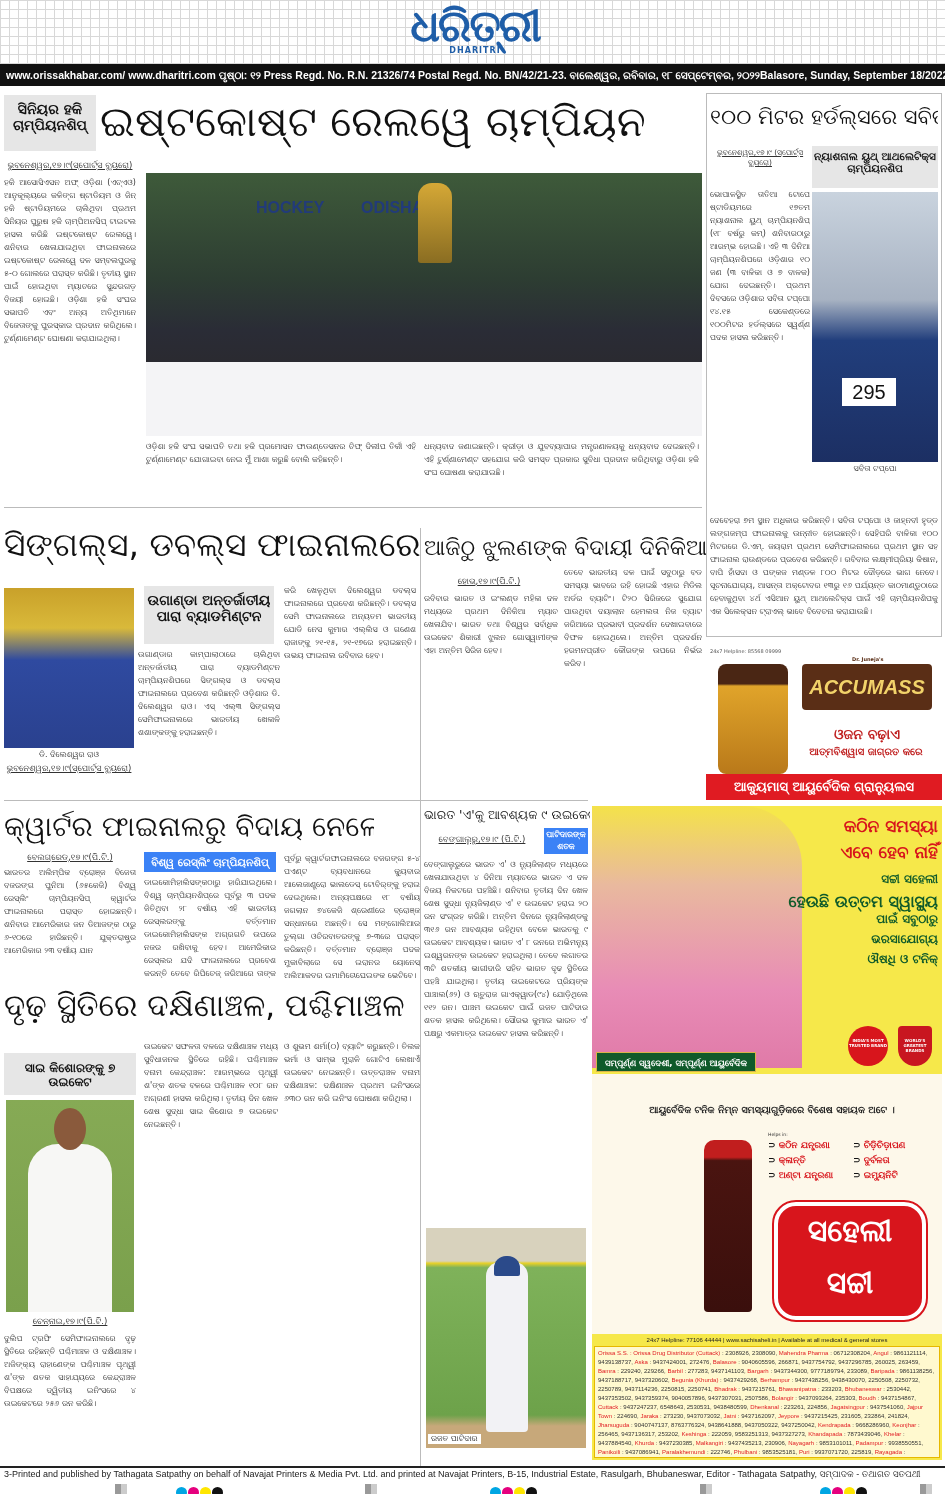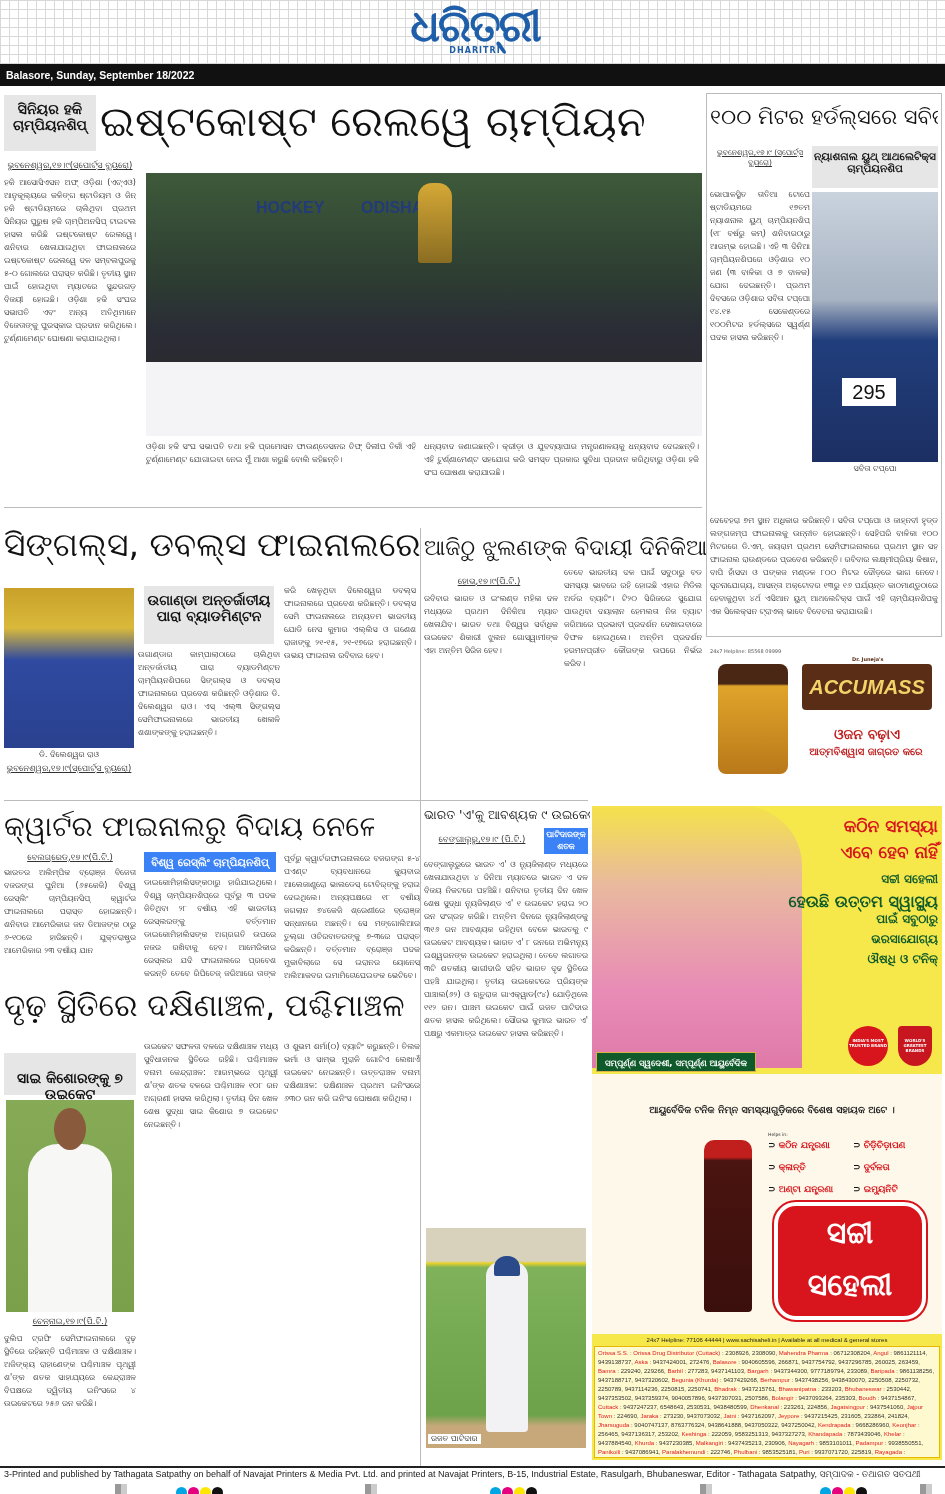--- a/index.html
+++ b/index.html
@@ -31,20 +31,21 @@
 </style>
 </head>
 <body>
 
 <div class="abs masthead"></div>
 <div class="abs logo">
   <div class="logo-odia">ଧରିତ୍ରୀ</div>
   <div class="logo-en">DHARITRI</div>
 </div>
 <div class="abs infobar">
+  <span>www.orissakhabar.com/ www.dharitri.com  ପୃଷ୍ଠା: ୧୨  Press Regd. No. R.N. 21326/74 Postal Regd. No. BN/42/21-23.  ବାଲେଶ୍ୱର, ରବିବାର, ୧୮ ସେପ୍ଟେମ୍ବର, ୨୦୨୨</span>
   <span>Balasore, Sunday, September 18/2022</span>
 </div>
 
 <div class="abs kicker" style="left:4px;top:95px;width:92px;height:56px;font-size:14px;padding-top:6px">ସିନିୟର ହକି ଚାମ୍ପିୟନଶିପ୍</div>
 <div class="abs hl" style="left:100px;top:92px;width:600px;height:60px;font-size:42px;line-height:60px">ଇଷ୍ଟକୋଷ୍ଟ ରେଲୱେ ଚାମ୍ପିୟନ</div>
 <div class="abs dateline" style="left:4px;top:160px;width:132px">ଭୁବନେଶ୍ୱର,୧୭।୯(ସ୍ପୋର୍ଟ୍ସ ବ୍ୟୁରୋ)</div>
 <div class="abs txt" style="left:4px;top:176px;width:132px;height:330px">ହକି ଆସୋସିଏସନ ଅଫ୍ ଓଡ଼ିଶା (ଏଚ୍ଏଓ) ଆନୁକୂଲ୍ୟରେ କଳିଙ୍ଗ ଷ୍ଟାଡିୟମ ଓ ଜିନ୍ ହକି ଷ୍ଟାଡିୟମରେ ଚାଲିଥିବା ପ୍ରଥମ ସିନିୟର ପୁରୁଷ ହକି ଚାମ୍ପିଅନସିପ୍ ଟାଇଟଲ ହାସଲ କରିଛି ଇଷ୍ଟକୋଷ୍ଟ ରେଲୱେ। ଶନିବାର ଖେଳାଯାଇଥିବା ଫାଇନାଲରେ ଇଷ୍ଟକୋଷ୍ଟ ରେଲୱେ ଦଳ ସମ୍ବଲପୁରକୁ ୫-୦ ଗୋଲରେ ପରାସ୍ତ କରିଛି। ତୃତୀୟ ସ୍ଥାନ ପାଇଁ ହୋଇଥିବା ମ୍ୟାଚରେ ସୁନ୍ଦରଗଡ଼ ବିଜୟୀ ହୋଇଛି। ଓଡ଼ିଶା ହକି ସଂଘର ସଭାପତି ଏବଂ ଅନ୍ୟ ଅତିଥିମାନେ ବିଜେତାଙ୍କୁ ପୁରସ୍କାର ପ୍ରଦାନ କରିଥିଲେ। ଟୁର୍ଣ୍ଣାମେଣ୍ଟ ଘୋଷଣା କରାଯାଇଥିଲା।</div>
 <div class="abs photo" style="left:146px;top:173px;width:556px;height:263px;background:linear-gradient(180deg,#3e5a3a 0%,#2d3d32 40%,#2a2c36 60%,#2a2a30 72%,#f4f4f6 72%,#f4f4f6 100%)">
   <div class="abs" style="left:110px;top:26px;font-size:16px;font-weight:bold;color:#223b7a;font-family:'Liberation Sans',sans-serif">HOCKEY</div>
   <div class="abs" style="left:215px;top:26px;font-size:16px;font-weight:bold;color:#223b7a;font-family:'Liberation Sans',sans-serif">ODISHA</div>
@@ -79,20 +80,21 @@
 <div class="abs txt" style="left:424px;top:592px;width:134px;height:198px">ରବିବାର ଭାରତ ଓ ଇଂଲଣ୍ଡ ମହିଳା ଦଳ ମଧ୍ୟରେ ପ୍ରଥମ ଦିନିକିଆ ମ୍ୟାଚ ଖେଳାଯିବ। ଭାରତ ତଥା ବିଶ୍ୱର ସର୍ବାଧିକ ଉଇକେଟ ଶିକାରୀ ଝୁଲନ ଗୋସ୍ୱାମୀଙ୍କ ଏହା ଅନ୍ତିମ ସିରିଜ ହେବ।</div>
 <div class="abs txt" style="left:564px;top:566px;width:138px;height:224px">ତେବେ ଭାରତୀୟ ଦଳ ପାଇଁ ସବୁଠାରୁ ବଡ ସମସ୍ୟା ଭାବରେ ରହି ହୋଇଛି ଏହାର ମିଡିଲ ଅର୍ଡର ବ୍ୟାଟିଂ। ଟି୨୦ ସିରିଜରେ ସୁଯୋଗ ପାଉଥିବା ଦୟାଲାନ ହେମଲତା ନିଜ ବ୍ୟାଟ ଜରିଆରେ ପ୍ରଭାବୀ ପ୍ରଦର୍ଶନ ଦେଖାଇବାରେ ବିଫଳ ହୋଇଥିଲେ। ଅନ୍ତିମ ପ୍ରଦର୍ଶନ ହରମନପ୍ରୀତ କୌରଙ୍କ ଉପରେ ନିର୍ଭର କରିବ।</div>
 
 <div class="abs accumass" style="left:706px;top:646px;width:236px;height:156px">
   <div class="abs" style="left:4px;top:2px;font-size:5px;color:#555">24x7 Helpline: 85568 09999</div>
   <div class="abs" style="left:12px;top:18px;width:70px;height:110px;background:linear-gradient(180deg,#4a2614 0%,#4a2614 18%,#e0a42a 20%,#b9791a 100%);border-radius:8px"></div>
   <div class="abs" style="left:146px;top:10px;font-size:5px;color:#5a2e16;font-weight:bold">Dr. Juneja's</div>
   <div class="abs" style="left:96px;top:18px;width:130px;height:46px;background:#5a2e16;color:#f2d36a;font-size:20px;font-weight:bold;font-style:italic;text-align:center;line-height:46px;border-radius:4px;font-family:'Liberation Sans',sans-serif">ACCUMASS</div>
   <div class="abs" style="left:96px;top:80px;width:130px;text-align:center;color:#c02020;font-size:14px;font-weight:bold">ଓଜନ ବଢ଼ାଏ</div>
   <div class="abs" style="left:90px;top:100px;width:140px;text-align:center;color:#c02020;font-size:10px;font-weight:bold">ଆତ୍ମବିଶ୍ୱାସ ଜାଗ୍ରତ କରେ</div>
+  <div class="abs ad-red" style="left:0;top:128px;width:236px;height:26px;font-size:13px;line-height:26px">ଆକ୍ୟୁମାସ୍ ଆୟୁର୍ବେଦିକ ଗ୍ରାନୁ୍ୟଲସ</div>
 </div>
 
 <div class="abs hline" style="left:4px;top:800px;width:584px"></div>
 
 <div class="abs hl" style="left:4px;top:800px;width:370px;font-size:28px;line-height:54px">କ୍ୱାର୍ଟର ଫାଇନାଲରୁ ବିଦାୟ ନେଲେ ବଜରଙ୍ଗ</div>
 <div class="abs dateline" style="left:4px;top:852px;width:132px">ବେଲଗ୍ରେଡ୍,୧୭।୯(ପି.ଟି.)</div>
 <div class="abs txt" style="left:4px;top:866px;width:132px;height:112px">ଭାରତର ଅଲିମ୍ପିକ ବ୍ରୋଞ୍ଜ ବିଜେତା ବଜରଙ୍ଗ ପୁନିଆ (୬୫କେଜି) ବିଶ୍ୱ ରେସ୍‌ଲିଂ ଚାମ୍ପିୟନସିପ୍ କ୍ୱାର୍ଟର ଫାଇନାଲରେ ପରାସ୍ତ ହୋଇଛନ୍ତି। ଶନିବାର ଆମେରିକାର ଜନ ଡିଆଜଙ୍କ ଠାରୁ ୬-୧୦ରେ ହାରିଛନ୍ତି। ଯୁକ୍ତରାଷ୍ଟ୍ର ଆମେରିକାର ୨୩ ବର୍ଷୀୟ ଯାନ</div>
 <div class="abs blackbox" style="left:144px;top:852px;width:132px;height:20px;font-size:10.5px;line-height:20px">ବିଶ୍ୱ ରେସ୍‌ଲିଂ ଚାମ୍ପିୟନଶିପ୍</div>
 <div class="abs txt" style="left:144px;top:876px;width:132px;height:102px">ଡାଇକୋମିହାଲିସଙ୍କଠାରୁ ହାରିଯାଇଥିଲେ। ବିଶ୍ୱ ଚାମ୍ପିୟନଶିପ୍‌ରେ ପୂର୍ବରୁ ୩ ପଦକ ଜିତିଥିବା ୨୮ ବର୍ଷୀୟ ଏହି ଭାରତୀୟ ରେସ୍‌ଲରଙ୍କୁ ବର୍ତ୍ତମାନ ଡାଇକୋମିହାଲିସଙ୍କ ଅଗ୍ରଗତି ଉପରେ ନଜର ରଖିବାକୁ ହେବ। ଆମେରିକାର ରେସ୍‌ଲର ଯଦି ଫାଇନାଲରେ ପ୍ରବେଶ କରନ୍ତି ତେବେ ରିପିଚେଜ୍ ଜରିଆରେ ତାଙ୍କ ପାଇଁ ବ୍ରୋଞ୍ଜ ଜିତିବା ସୁଯୋଗ ରହିବ।</div>
 <div class="abs txt" style="left:284px;top:852px;width:136px;height:126px">ପୂର୍ବରୁ କ୍ୱାର୍ଟରଫାଇନାଲରେ ବଜରଙ୍ଗ ୫-୪ ପଏଣ୍ଟ ବ୍ୟବଧାନରେ କ୍ୟୁବାର ଆଲେଜାଣ୍ଡ୍ରୋ ଭାଲଡେସ୍ ଟୋବିର୍‌ଙ୍କୁ ହରାଇ ଦେଇଥିଲେ। ଅନ୍ୟପକ୍ଷରେ ୧୮ ବର୍ଷୀୟ ଜଗଲାନ ୭୪କେଜି ଶ୍ରେଣୀରେ ବ୍ରୋଞ୍ଜ ସନ୍ଧାନରେ ଅଛନ୍ତି। ସେ ମଙ୍ଗୋଲିଆର ତୁଲ୍‌ଗା ଓଚିରବାତରଙ୍କୁ ୭-୩ରେ ପରାସ୍ତ କରିଛନ୍ତି। ବର୍ତ୍ତମାନ ବ୍ରୋଞ୍ଜ ପଦକ ମୁକାବିଲାରେ ସେ ଇରାନର ୟୋନେସ୍ ଅଲିଆକବର ଇମାମିଚୋଘେଇଙ୍କୁ ଭେଟିବେ।</div>
@@ -101,21 +103,21 @@
 <div class="abs dateline" style="left:424px;top:834px;width:116px">ବେଙ୍ଗାଲୁରୁ,୧୭।୯ (ପି.ଟି.)</div>
 <div class="abs blackbox" style="left:544px;top:828px;width:44px;height:26px;font-size:8px;line-height:12px;padding-top:1px">ପାଟିଦାରଙ୍କ ଶତକ</div>
 <div class="abs txt" style="left:424px;top:858px;width:164px;height:360px">ବେଙ୍ଗାଲୁରୁରେ ଭାରତ ଏ' ଓ ନ୍ୟୁଜିଲାଣ୍ଡ ମଧ୍ୟରେ ଖେଳାଯାଉଥିବା ୪ ଦିନିଆ ମ୍ୟାଚରେ ଭାରତ ଏ ଦଳ ବିଜୟ ନିକଟରେ ପହଞ୍ଚିଛି। ଶନିବାର ତୃତୀୟ ଦିନ ଖେଳ ଶେଷ ସୁଦ୍ଧା ନ୍ୟୁଜିଲାଣ୍ଡ ଏ' ୧ ଉଇକେଟ ହରାଇ ୨୦ ରନ ସଂଗ୍ରହ କରିଛି। ଅନ୍ତିମ ଦିନରେ ନ୍ୟୁଜିଲାଣ୍ଡକୁ ୩୧୬ ରନ ଆବଶ୍ୟକ ରହିଥିବା ବେଳେ ଭାରତକୁ ୯ ଉଇକେଟ ଆବଶ୍ୟକ। ଭାରତ ଏ' ୮ ରନରେ ଅଭିମନ୍ୟୁ ଇଶ୍ୱରନଙ୍କ ଉଇକେଟ ହରାଇଥିଲା। ତେବେ ଲଗାତର ୩ଟି ଶତକୀୟ ଭାଗୀଦାରି ସହିତ ଭାରତ ଦୃଢ ସ୍ଥିତିରେ ପହଞ୍ଚି ଯାଇଥିଲା। ତୃତୀୟ ଉଇକେଟରେ ପ୍ରିୟଙ୍କ ପାଞ୍ଚାଲ(୬୨) ଓ ଋତୁରାଜ ଗାଏକ୍ୱାଡ(୯୪) ଯୋଡ଼ିଥିଲେ ୧୧୨ ରନ। ପାଞ୍ଚମ ଉଇକେଟ ପାଇଁ ରଜତ ପାଟିଦାର ଶତକ ହାସଲ କରିଥିଲେ। ସୌରଭ କୁମାର ଭାରତ ଏ' ପକ୍ଷରୁ ଏକମାତ୍ର ଉଇକେଟ ହାସଲ କରିଛନ୍ତି।</div>
 <div class="abs photo" style="left:426px;top:1228px;width:160px;height:220px;background:linear-gradient(180deg,#d8d2bd 0%,#d8d2bd 15%,#e8d12a 16%,#7fb25a 18%,#6da24a 85%,#c7a87a 90%,#c7a87a 100%)">
   <div class="abs" style="left:60px;top:34px;width:42px;height:170px;background:#f2f2f5;border-radius:14px 14px 4px 4px"></div>
   <div class="abs" style="left:68px;top:28px;width:26px;height:20px;background:#2b4a8a;border-radius:12px 12px 2px 2px"></div>
   <div class="abs" style="left:2px;top:206px;background:#fff;font-size:8px;padding:0 3px;color:#222">ରଜତ ପାଟିଦାର</div>
 </div>
 
 <div class="abs hl" style="left:4px;top:975px;width:416px;font-size:31px;line-height:60px">ଦୃଢ଼ ସ୍ଥିତିରେ ଦକ୍ଷିଣାଞ୍ଚଳ, ପଶ୍ଚିମାଞ୍ଚଳ</div>
-<div class="abs kicker" style="left:4px;top:1053px;width:132px;height:42px;font-size:14px;padding-top:17px">ସାଇ କିଶୋରଙ୍କୁ ୭ ଉଇକେଟ</div>
+<div class="abs kicker" style="left:4px;top:1053px;width:132px;height:42px;font-size:12px;padding-top:9px">ସାଇ କିଶୋରଙ୍କୁ ୭ ଉଇକେଟ</div>
 <div class="abs photo" style="left:6px;top:1100px;width:128px;height:212px;background:linear-gradient(180deg,#86aa55 0%,#7aa04c 100%)">
   <div class="abs" style="left:22px;top:44px;width:84px;height:168px;background:#f7f7f5;border-radius:30px 30px 0 0"></div>
   <div class="abs" style="left:48px;top:8px;width:32px;height:42px;background:#8a5a3c;border-radius:50%"></div>
 </div>
 <div class="abs dateline" style="left:4px;top:1316px;width:132px">ଚେନ୍ନାଇ,୧୭।୯(ପି.ଟି.)</div>
 <div class="abs txt" style="left:4px;top:1332px;width:132px;height:132px">ଦୁଲିପ ଟ୍ରଫି ସେମିଫାଇନାଲରେ ଦୃଢ଼ ସ୍ଥିତିରେ ରହିଛନ୍ତି ପଶ୍ଚିମାଞ୍ଚଳ ଓ ଦକ୍ଷିଣାଞ୍ଚଳ। ଅଜିଙ୍କ୍ୟ ରାହାଣେଙ୍କ ପଶ୍ଚିମାଞ୍ଚଳ ପୃଥ୍ୱୀ ଶ'ଙ୍କ ଶତକ ସାହାଯ୍ୟରେ କେନ୍ଦ୍ରାଞ୍ଚଳ ବିପକ୍ଷରେ ଦ୍ୱିତୀୟ ଇନିଂସରେ ୪ ଉଇକେଟରେ ୨୫୬ ରନ କରିଛି।</div>
 <div class="abs txt" style="left:144px;top:1040px;width:134px;height:424px">ଉଇକେଟ ସଫଳତା ବଳରେ ଦକ୍ଷିଣାଞ୍ଚଳ ମଧ୍ୟ ସୁବିଧାଜନକ ସ୍ଥିତିରେ ରହିଛି। ପଶ୍ଚିମାଞ୍ଚଳ ବନାମ କେନ୍ଦ୍ରାଞ୍ଚଳ: ଆରମ୍ଭରେ ପୃଥ୍ୱୀ ଶ'ଙ୍କ ଶତକ ବଳରେ ପଶ୍ଚିମାଞ୍ଚଳ ୧୦୮ ରନ ଅଗ୍ରଣୀ ହାସଲ କରିଥିଲା। ତୃତୀୟ ଦିନ ଖେଳ ଶେଷ ସୁଦ୍ଧା ସାଇ କିଶୋର ୭ ଉଇକେଟ ନେଇଛନ୍ତି।</div>
 <div class="abs txt" style="left:284px;top:1040px;width:136px;height:424px">ଓ ଶୁଭମ ଶର୍ମା(୦) ବ୍ୟାଟିଂ କରୁଛନ୍ତି। ତିଲକ ଭର୍ମା ଓ ସାମ୍ଭ ମୁରାଳି ଗୋଟିଏ ଲେଖାଏଁ ଉଇକେଟ ନେଇଛନ୍ତି। ଉତ୍ତରାଞ୍ଚଳ ବନାମ ଦକ୍ଷିଣାଞ୍ଚଳ: ଦକ୍ଷିଣାଞ୍ଚଳ ପ୍ରଥମ ଇନିଂସରେ ୬୩୦ ରନ କରି ଇନିଂସ ଘୋଷଣା କରିଥିଲା।</div>
 
 <div class="abs sachi" style="left:592px;top:806px;width:350px;height:654px">
@@ -127,31 +129,31 @@
   <div class="abs" style="left:200px;top:106px;width:146px;text-align:right;color:#0f5a2a;font-weight:bold;font-size:12px">ପାଇଁ ସବୁଠାରୁ</div>
   <div class="abs" style="left:200px;top:126px;width:146px;text-align:right;color:#0f5a2a;font-weight:bold;font-size:12px">ଭରସାଯୋଗ୍ୟ</div>
   <div class="abs" style="left:200px;top:146px;width:146px;text-align:right;color:#0f5a2a;font-weight:bold;font-size:12px">ଔଷଧି ଓ ଟନିକ୍</div>
   <div class="abs" style="left:256px;top:220px;width:40px;height:40px;border-radius:50%;background:#d8151c;color:#fff;font-size:4px;font-weight:bold;text-align:center;padding-top:12px">INDIA'S MOST TRUSTED BRAND</div>
   <div class="abs" style="left:306px;top:220px;width:34px;height:40px;border-radius:4px 4px 17px 17px;background:#c81620;color:#fff;font-size:4px;font-weight:bold;text-align:center;padding-top:12px">WORLD'S GREATEST BRANDS</div>
   <div class="abs" style="left:4px;top:246px;width:160px;height:20px;background:#0f5a2a;color:#fff;font-size:8.5px;font-weight:bold;line-height:20px;text-align:center;border:1px solid #d9b34a">ସମ୍ପୂର୍ଣ୍ଣ ସ୍ୱଦେଶୀ, ସମ୍ପୂର୍ଣ୍ଣ ଆୟୁର୍ବେଦିକ</div>
   <div class="abs" style="left:0;top:268px;width:350px;height:260px;background:#fdf8ea"></div>
   <div class="abs" style="left:10px;top:298px;width:340px;font-weight:bold;font-size:9.5px;color:#222;text-align:center">ଆୟୁର୍ବେଦିକ ଟନିକ ନିମ୍ନ ସମସ୍ୟାଗୁଡ଼ିକରେ ବିଶେଷ ସହାୟକ ଅଟେ ।</div>
   <div class="abs" style="left:112px;top:334px;width:48px;height:172px;background:linear-gradient(180deg,#c11e1e 0%,#c11e1e 10%,#4a1410 12%,#3a0f0c 100%);border-radius:10px 10px 4px 4px"></div>
   <div class="abs" style="left:176px;top:326px;font-size:4.5px;color:#333">Helps in:</div>
-  <div class="abs" style="left:176px;top:334px;width:170px;display:grid;grid-template-columns:1fr 1fr;row-gap:11px;font-size:9px;color:#d8151c;font-weight:bold">
+  <div class="abs" style="left:176px;top:334px;width:170px;display:grid;grid-template-columns:1fr 1fr;row-gap:4px;font-size:9px;color:#d8151c;font-weight:bold">
     <div><span style="color:#111">⊃ </span><span>କଠିନ ଯନ୍ତ୍ରଣା</span></div>
     <div><span style="color:#111">⊃ </span><span>ଚିଡ଼ିଚିଡ଼ାପଣ</span></div>
     <div><span style="color:#111">⊃ </span><span>କ୍ଳାନ୍ତି</span></div>
     <div><span style="color:#111">⊃ </span><span>ଦୁର୍ବଳତା</span></div>
     <div><span style="color:#111">⊃ </span><span>ଅଣ୍ଟା ଯନ୍ତ୍ରଣା</span></div>
     <div><span style="color:#111">⊃ </span><span>ଇମ୍ୟୁନିଟି</span></div>
   </div>
   <div class="abs" style="left:182px;top:396px;width:152px;height:118px;background:#d8151c;border:4px solid #fff;outline:2px solid #d8151c;border-radius:22px;color:#fff;font-weight:bold;text-align:center">
+    <div style="font-size:30px;line-height:50px">ସହେଲୀ</div>
     <div style="font-size:30px;line-height:54px">ସଚ୍ଚୀ</div>
-    <div style="font-size:30px;line-height:50px">ସହେଲୀ</div>
   </div>
   <div class="abs" style="left:0;top:528px;width:350px;height:12px;font-size:6px;color:#222;text-align:center;line-height:12px;font-family:'Liberation Sans',sans-serif">24x7 Helpline: 77106 44444 | www.sachisaheli.in | Available at all medical &amp; general stores</div>
   <div class="abs dealers" id="dealers" style="left:2px;top:540px;width:346px;height:112px;font-family:'Liberation Sans',sans-serif"><span class="city">Orissa S.S. : Orissa Drug Distributor (Cuttack) </span><span>: 2308926, 2308090, </span><span class="city">Mahendra Pharma </span><span>: 06712308204, </span><span class="city">Angul </span><span>: 9861121114, 9439138737, </span><span class="city">Aska </span><span>: 9437424001, 272476, </span><span class="city">Balasore </span><span>: 9040605596, 266871, 9437754792, 9437296785, 260025, 263459, </span><span class="city">Bamra </span><span>: 229240, 229266, </span><span class="city">Barbil </span><span>: 277283, 9437141103, </span><span class="city">Bargarh </span><span>: 9437344300, 9777189794, 233089, </span><span class="city">Baripada </span><span>: 9861138256, 9437188717, 9437320602, </span><span class="city">Begunia (Khurda) </span><span>: 9437429268, </span><span class="city">Berhampur </span><span>: 9437438256, 9438430070, 2250508, 2250732, 2250789, 9437114236, 2250815, 2250741, </span><span class="city">Bhadrak </span><span>: 9437215761, </span><span class="city">Bhawanipatna </span><span>: 233203, </span><span class="city">Bhubaneswar </span><span>: 2530442, 9437353502, 9437359374, 9040057896, 9437307031, 2507586, </span><span class="city">Bolangir </span><span>: 9437093264, 235303, </span><span class="city">Boudh </span><span>: 9437154867, </span><span class="city">Cuttack </span><span>: 9437247237, 6548643, 2530531, 9438480599, </span><span class="city">Dhenkanal </span><span>: 223261, 224856, </span><span class="city">Jagatsingpur </span><span>: 9437541060, </span><span class="city">Jajpur Town </span><span>: 224690, </span><span class="city">Jaraka </span><span>: 273230, 9437073032, </span><span class="city">Jatni </span><span>: 9437162097, </span><span class="city">Jeypore </span><span>: 9437215425, 231605, 232864, 241824, </span><span class="city">Jharsuguda </span><span>: 9040747137, 8763776324, 9438641888, 9437050322, 9437250042, </span><span class="city">Kendrapada </span><span>: 9668286960, </span><span class="city">Keonjhar </span><span>: 256465, 9437136317, 253202, </span><span class="city">Keshinga </span><span>: 222059, 9583251313, 9437327273, </span><span class="city">Khandapada </span><span>: 7873439046, </span><span class="city">Khelar </span><span>: 9437884540, </span><span class="city">Khurda </span><span>: 9437230385, </span><span class="city">Malkangiri </span><span>: 9437435213, 230906, </span><span class="city">Nayagarh </span><span>: 9853101011, </span><span class="city">Padampur </span><span>: 9938550551, </span><span class="city">Panikoili </span><span>: 9437086941, </span><span class="city">Paralakhemundi </span><span>: 222746, </span><span class="city">Phulbani </span><span>: 9853525181, </span><span class="city">Puri </span><span>: 9937071720, 225819, </span><span class="city">Rayagada </span><span>: 9437643418, 222791, 9937060531, </span></div>
 </div>
 
 <div class="abs vline" style="left:420px;top:528px;height:940px"></div>
 <div class="abs hline" style="left:0;top:1466px;width:945px;background:#222;height:2px"></div>
 
 <div class="abs footer" style="top:1469px;height:12px;font-size:9px;white-space:nowrap;overflow:hidden">3-Printed and published by Tathagata Satpathy on behalf of Navajat Printers &amp; Media Pvt. Ltd. and printed at Navajat Printers, B-15, Industrial Estate, Rasulgarh, Bhubaneswar, Editor - Tathagata Satpathy, ସମ୍ପାଦକ - ତଥାଗତ ସତପଥୀ</div>
 <div class="abs" style="left:0;top:1484px;width:945px;height:10px">

